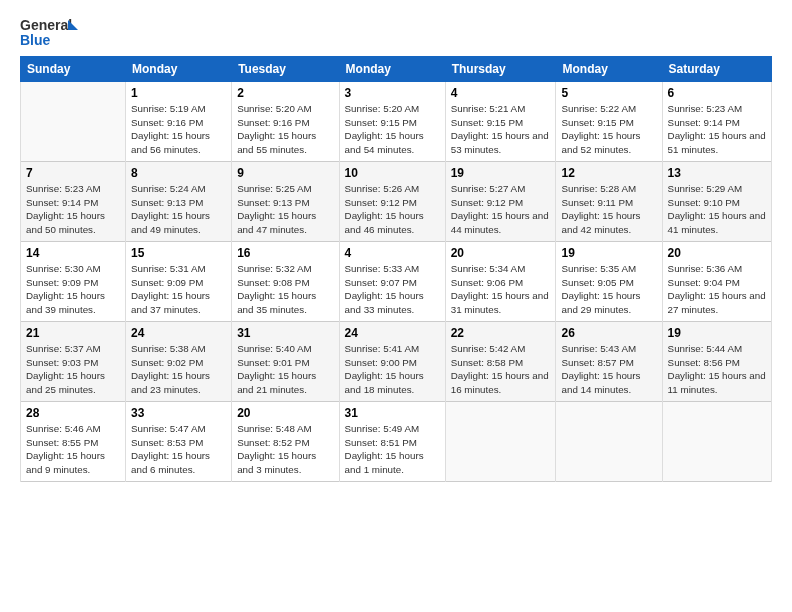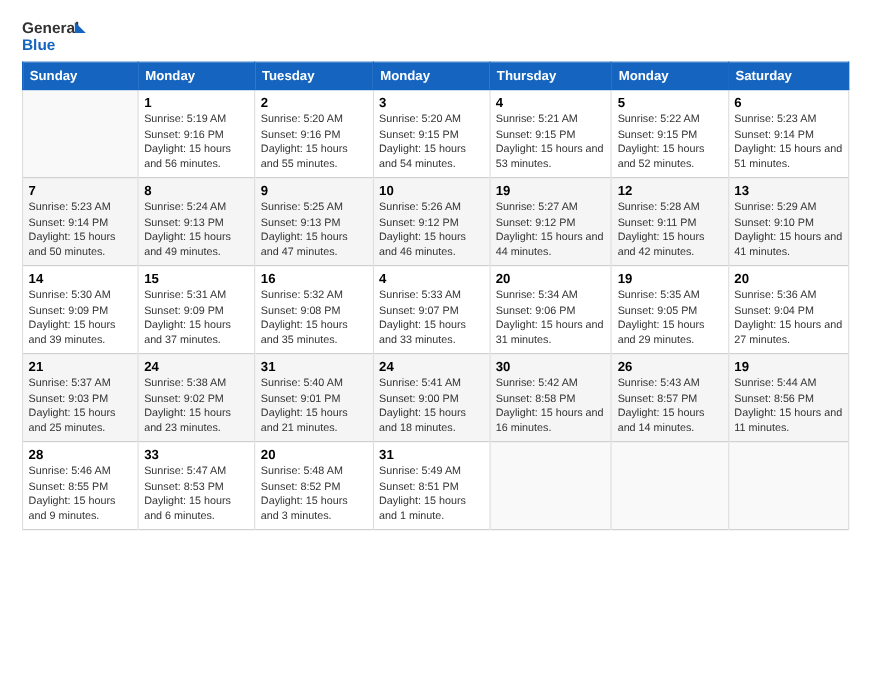--- a/index.html
+++ b/index.html
@@ -215,21 +215,21 @@
           </td>
           <td>
             <span class="day-number">31</span>
             <div class="day-info">Sunrise: 5:40 AM<br>Sunset: 9:01 PM<br>Daylight: 15 hours and 21 minutes.</div>
           </td>
           <td>
             <span class="day-number">24</span>
             <div class="day-info">Sunrise: 5:41 AM<br>Sunset: 9:00 PM<br>Daylight: 15 hours and 18 minutes.</div>
           </td>
           <td>
-            <span class="day-number">30</span>
+            <span class="day-number">22</span>
             <div class="day-info">Sunrise: 5:42 AM<br>Sunset: 8:58 PM<br>Daylight: 15 hours and 16 minutes.</div>
           </td>
           <td>
             <span class="day-number">26</span>
             <div class="day-info">Sunrise: 5:43 AM<br>Sunset: 8:57 PM<br>Daylight: 15 hours and 14 minutes.</div>
           </td>
           <td>
             <span class="day-number">19</span>
             <div class="day-info">Sunrise: 5:44 AM<br>Sunset: 8:56 PM<br>Daylight: 15 hours and 11 minutes.</div>
           </td>

